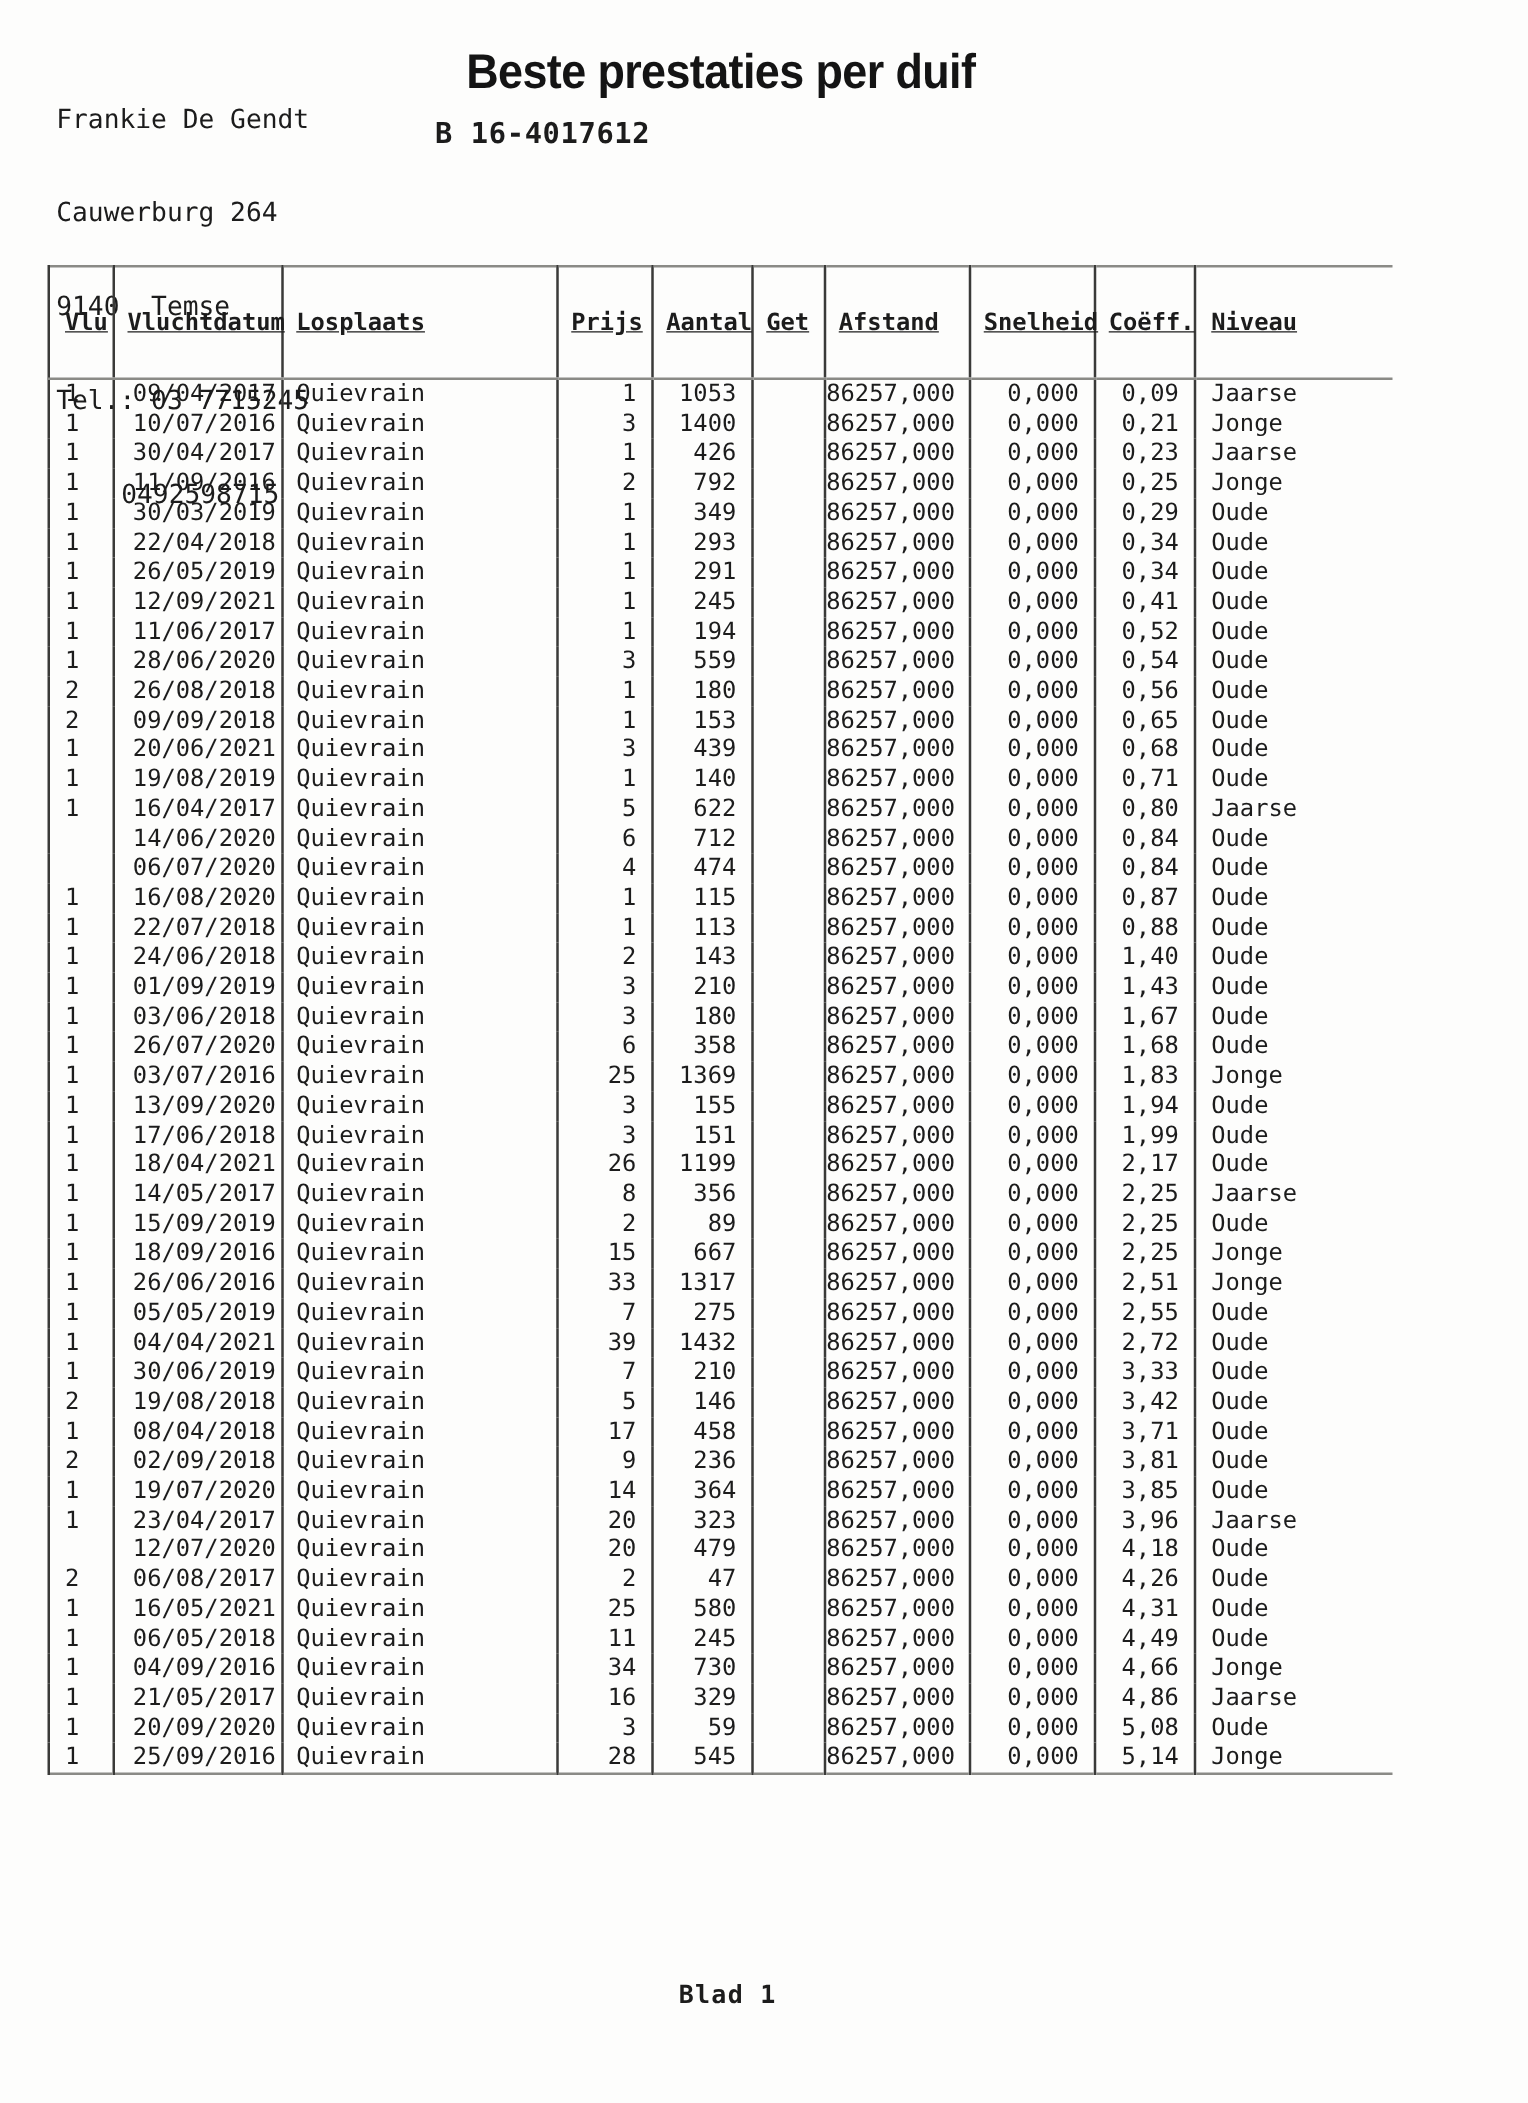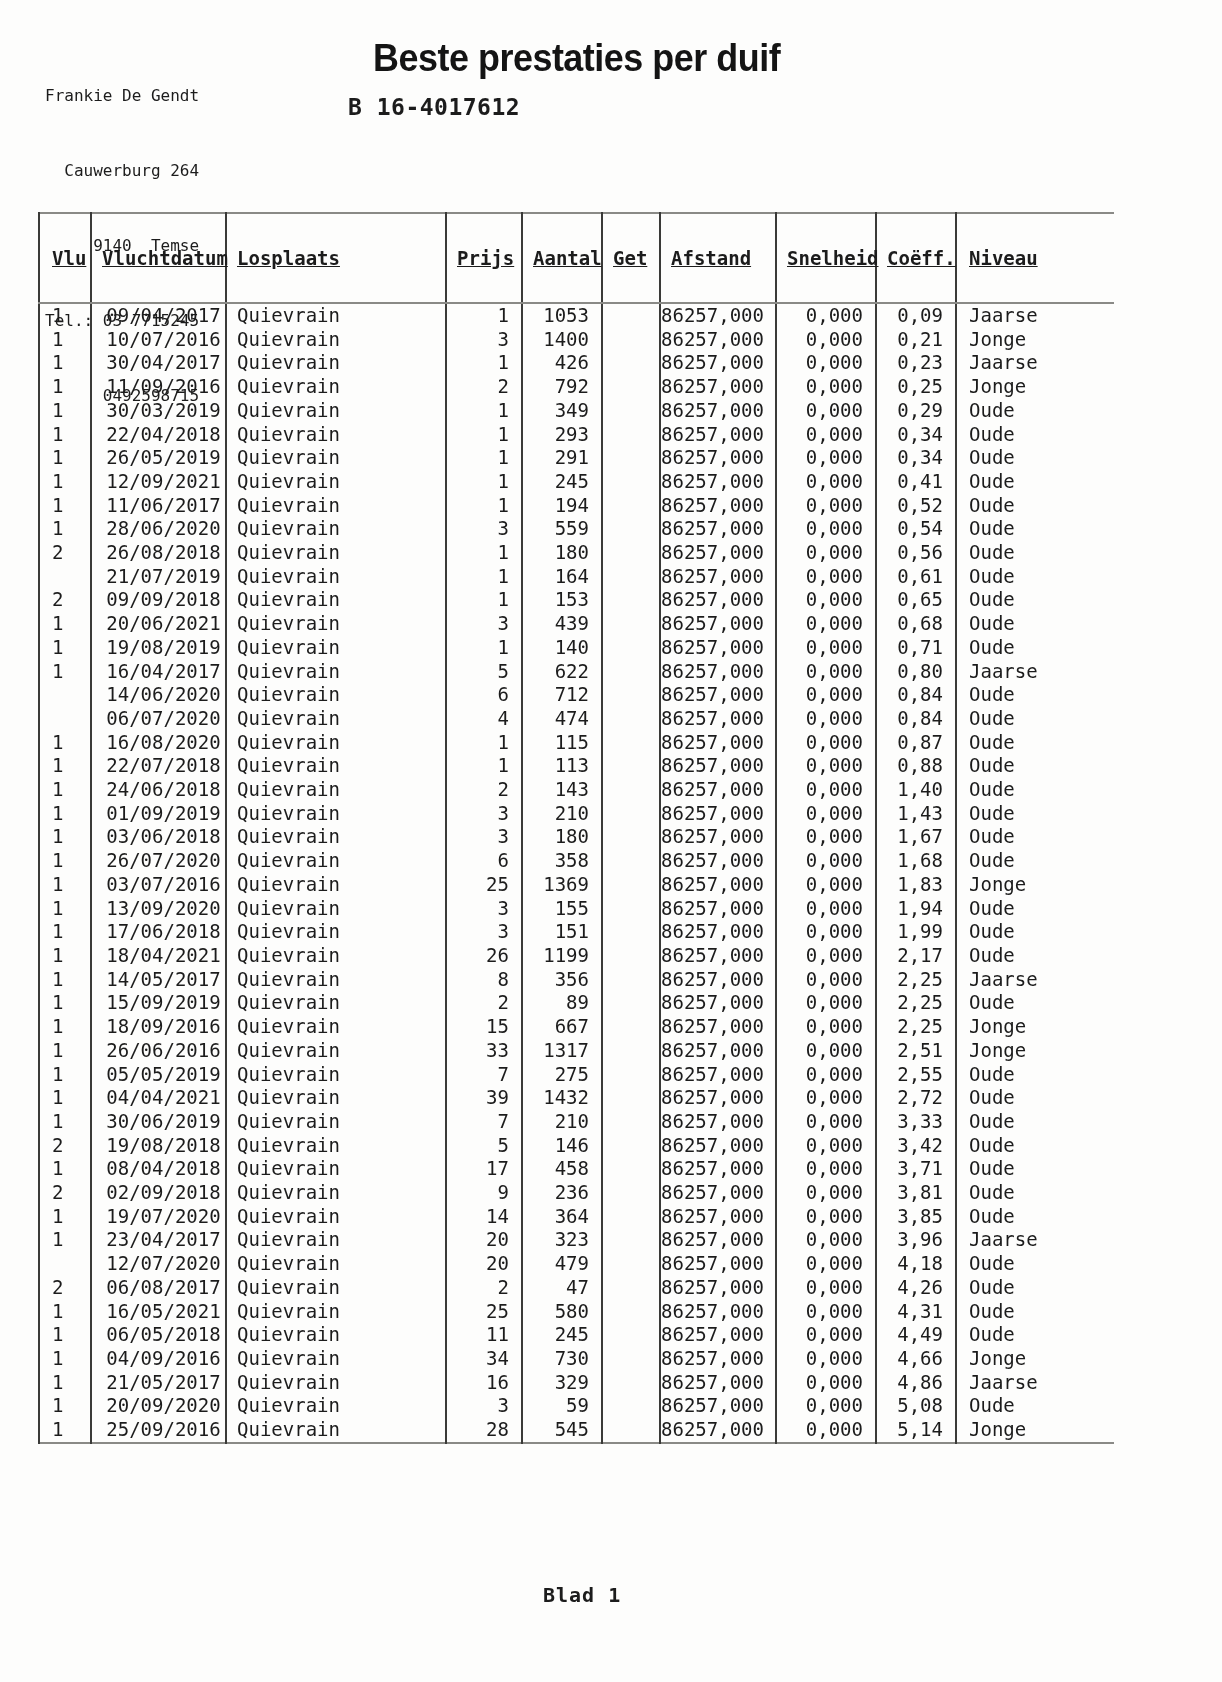--- a/index.html
+++ b/index.html
@@ -14,24 +14,23 @@
     background: #fdfdfc;
     font-family: "DejaVu Sans Mono", "Liberation Mono", monospace;
     color: #1c1c1c;
     overflow: hidden;
   }
   
   .owner-block {
     position: absolute;
     left: 45px;
     top: 33px;
-    font-size: 16px;
+    font-size: 21px;
     line-height: 25px;
     white-space: pre;
-    text-align: right;
   }
   .owner-line { display: block; }
   .owner-line.indent { padding-left: 52px; }
 
   
   .report-title {
     position: absolute;
     left: 373px;
     top: 36px;
     margin: 0;
@@ -286,32 +285,20 @@
           <td class="c2">Quievrain</td>
           <td class="c3">1</td>
           <td class="c4">180</td>
           <td class="c5"></td>
           <td class="c6">86257,000</td>
           <td class="c7">0,000</td>
           <td class="c8">0,56</td>
           <td class="c9">Oude</td>
         </tr>
         <tr>
-          <td class="c0"></td>
-          <td class="c1">21/07/2019</td>
-          <td class="c2">Quievrain</td>
-          <td class="c3">1</td>
-          <td class="c4">164</td>
-          <td class="c5"></td>
-          <td class="c6">86257,000</td>
-          <td class="c7">0,000</td>
-          <td class="c8">0,61</td>
-          <td class="c9">Oude</td>
-        </tr>
-        <tr>
           <td class="c0">2</td>
           <td class="c1">09/09/2018</td>
           <td class="c2">Quievrain</td>
           <td class="c3">1</td>
           <td class="c4">153</td>
           <td class="c5"></td>
           <td class="c6">86257,000</td>
           <td class="c7">0,000</td>
           <td class="c8">0,65</td>
           <td class="c9">Oude</td>

